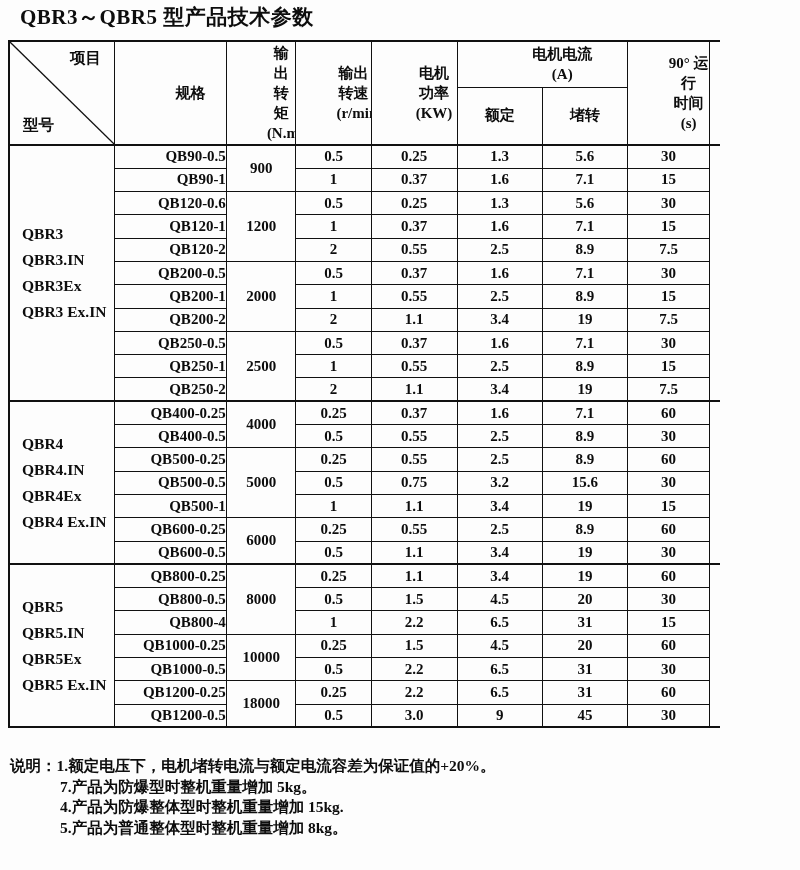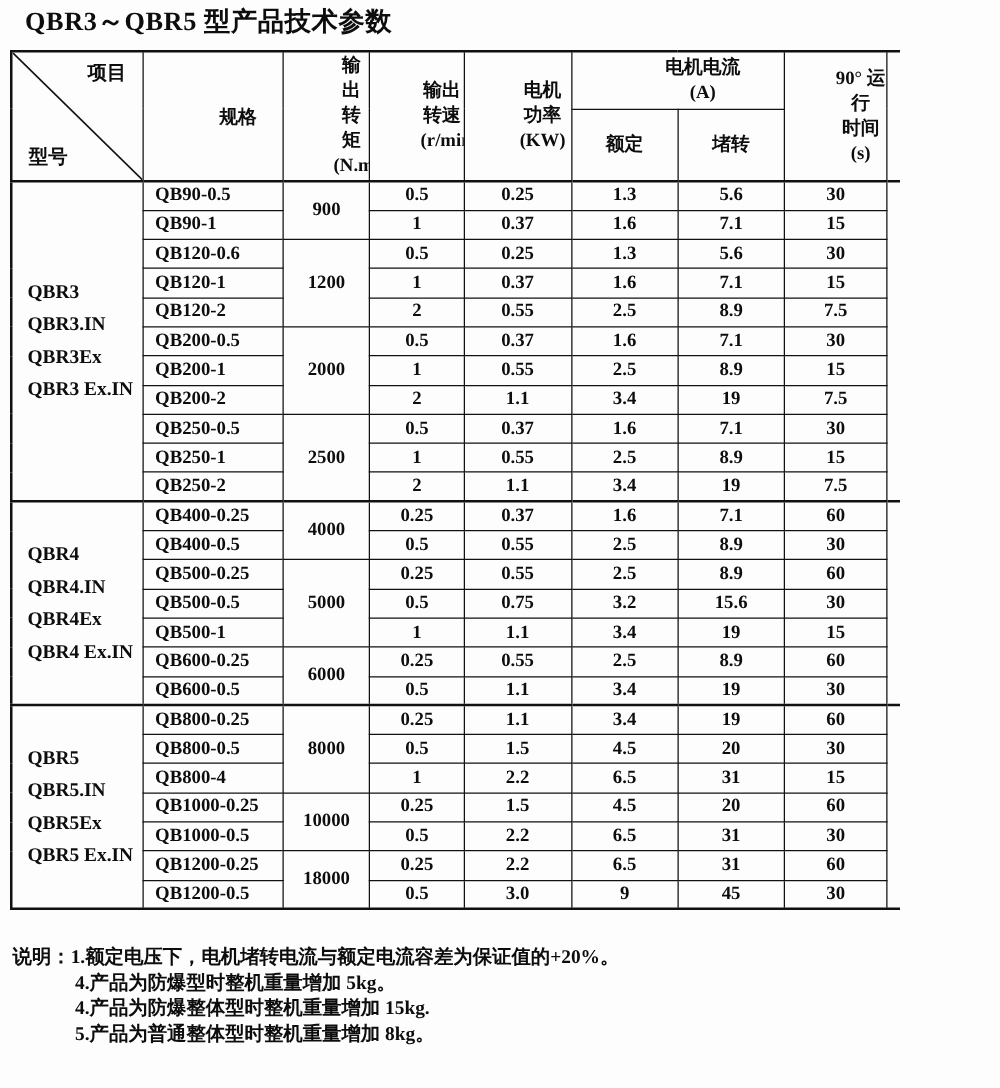--- a/index.html
+++ b/index.html
@@ -43,21 +43,21 @@
 
   td.corner { position: relative; padding: 0; }
   td.corner svg.diag { position: absolute; left: 0; top: 0; width: 100%; height: 100%; display: block; }
   .corner-top { position: absolute; top: 6px; right: 13px; font-size: 15.5px; }
   .corner-bottom { position: absolute; bottom: 8px; left: 13px; font-size: 15.5px; }
 
   td.model-cell {
     text-align: left; padding-left: 12px;
     white-space: pre-line; line-height: 26px; font-size: 15.5px;
   }
-  td.spec-cell { text-align: left; padding-left: 9px; }
+  td.spec-cell { text-align: right; padding-left: 9px; }
 
   .notes {
     position: absolute; left: 10px; top: 756px; width: 782px;
     font-size: 15.5px; line-height: 20.6px;
   }
   .notes .indent { margin-left: 50px; }
 </style>
 </head>
 <body>
 
@@ -333,18 +333,18 @@
           <td>3.0</td>
           <td>9</td>
           <td>45</td>
           <td>30</td>
         </tr>
       </tbody>
   </table>
 
   <div class="notes">
     <div><span>说明：</span><span>1.额定电压下，电机堵转电流与额定电流容差为保证值的+20%。</span></div>
-    <div class="indent">4.产品为防爆型时整机重量增加 5kg。</div>
+    <div class="indent">7.产品为防爆型时整机重量增加 5kg。</div>
     <div class="indent">4.产品为防爆整体型时整机重量增加 15kg.</div>
     <div class="indent">5.产品为普通整体型时整机重量增加 8kg。</div>
   </div>
 
 </div>
 
 </body></html>

